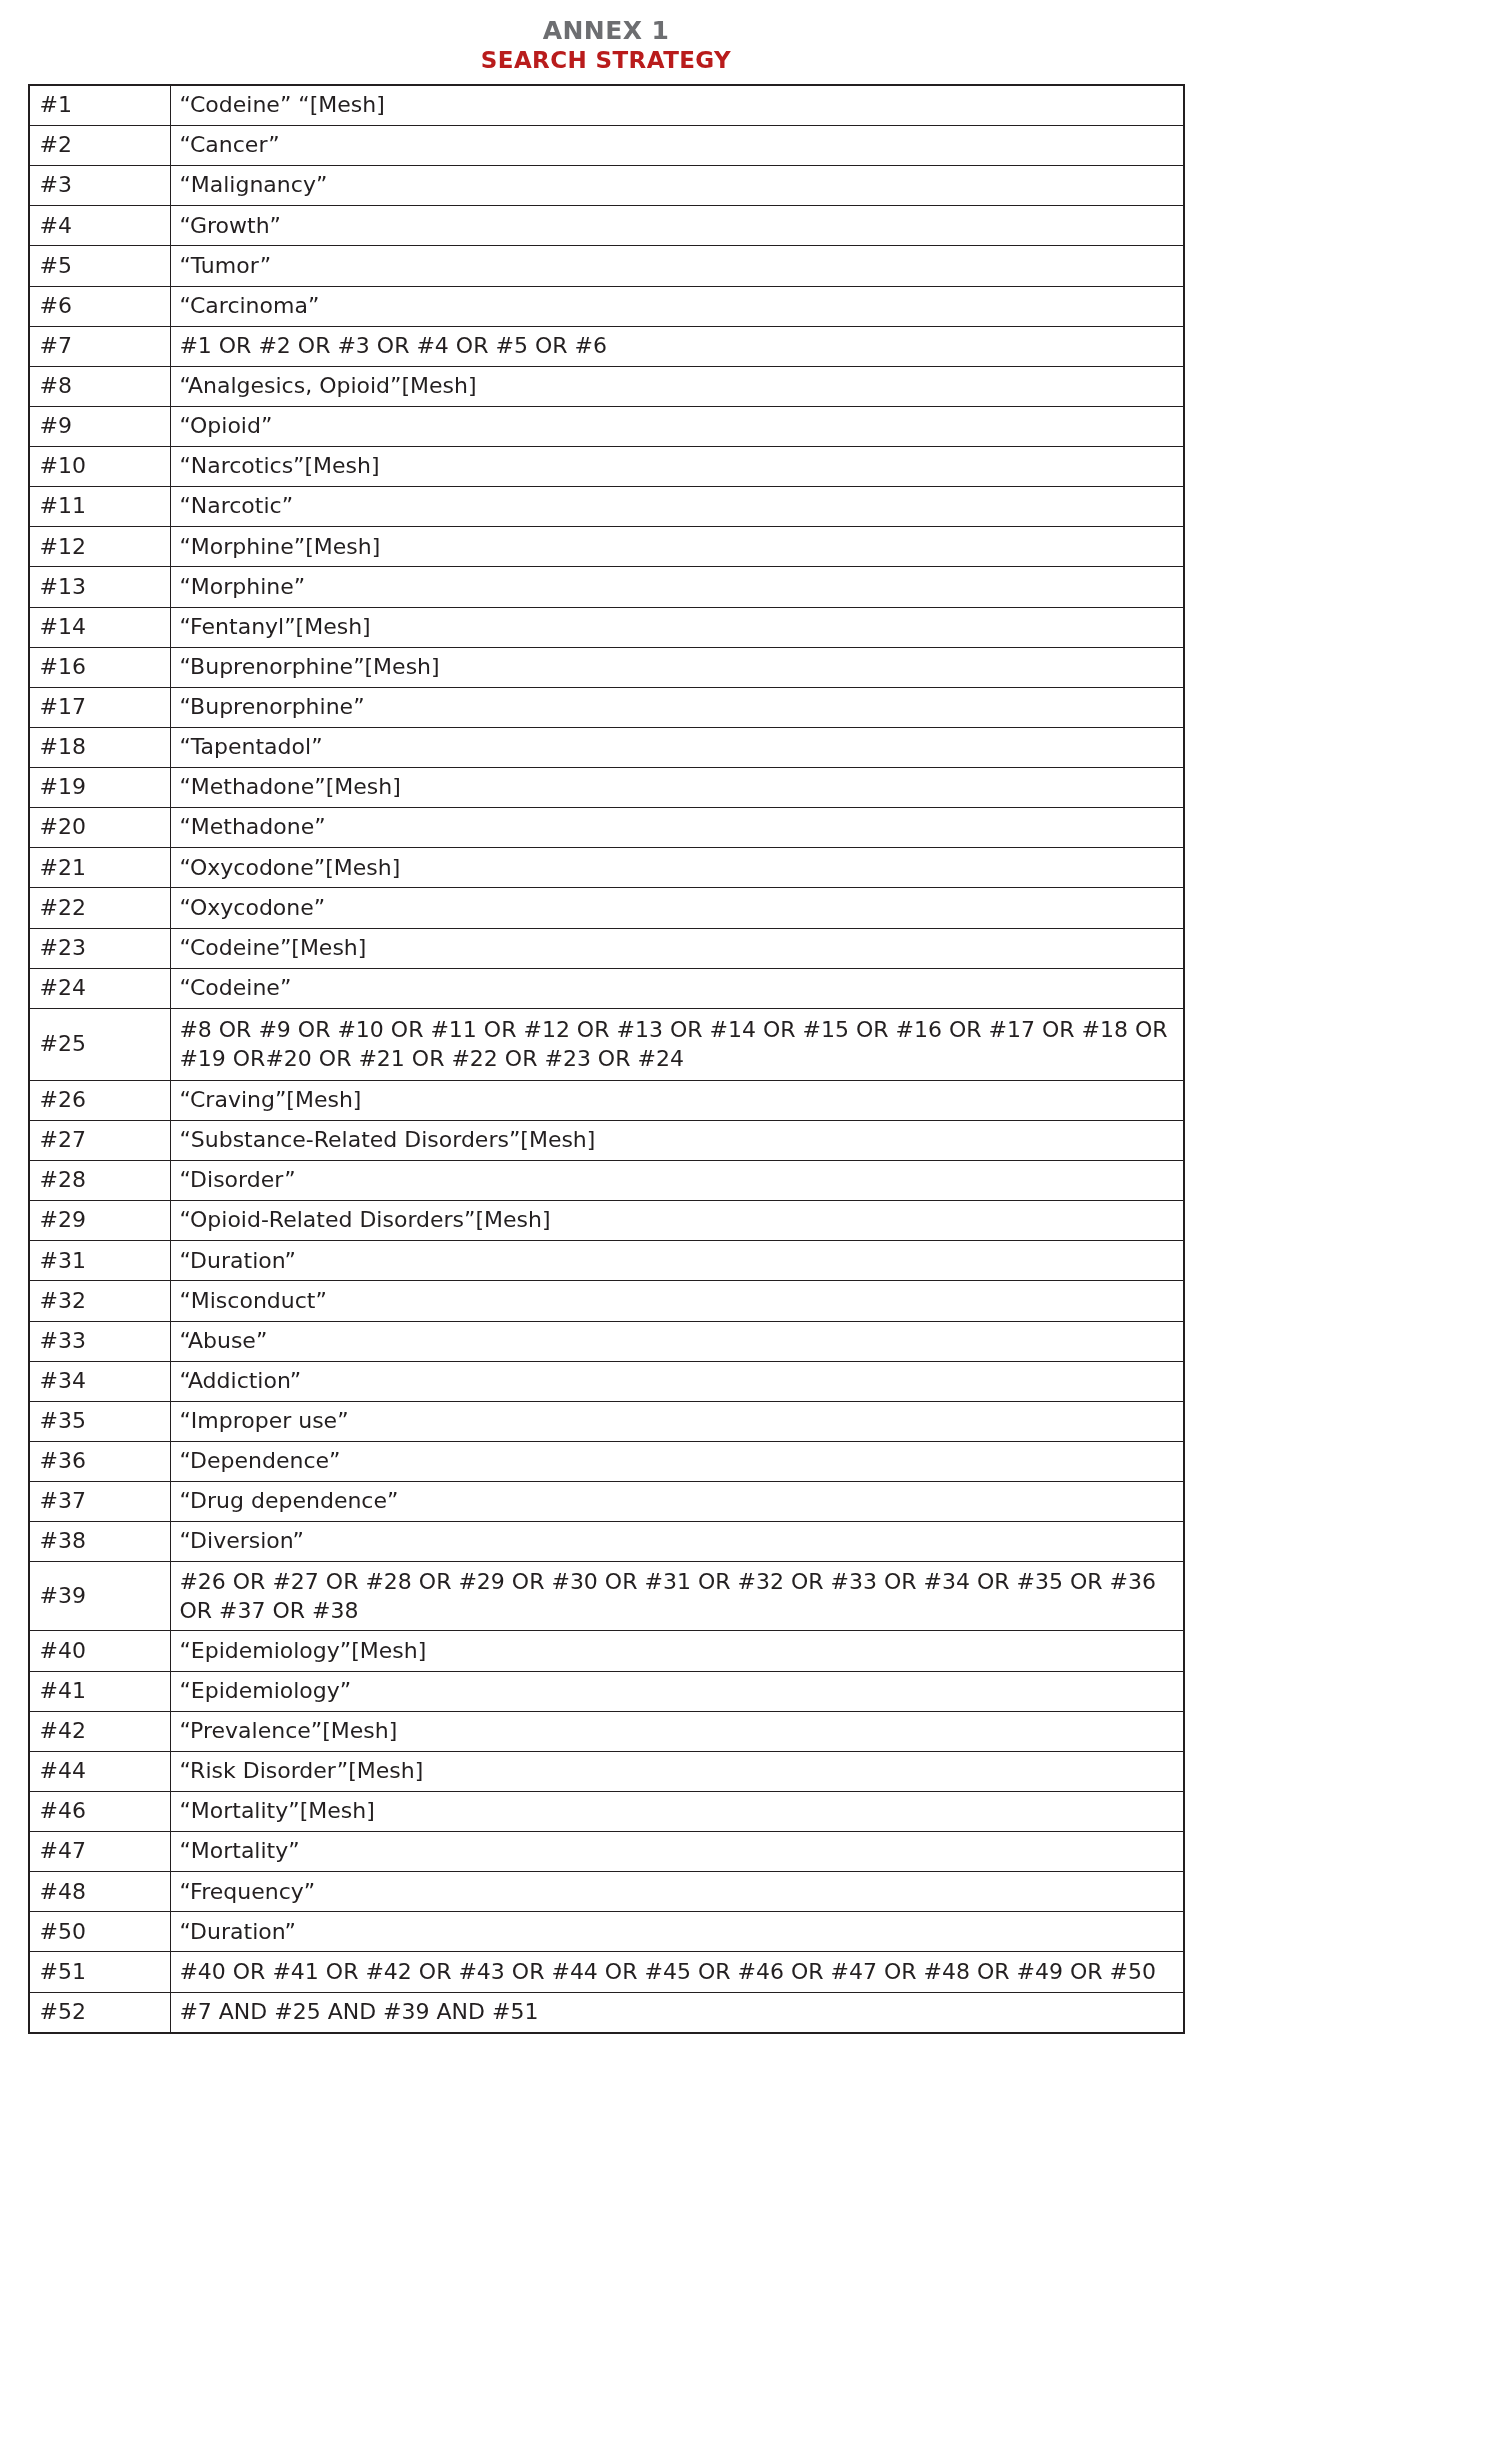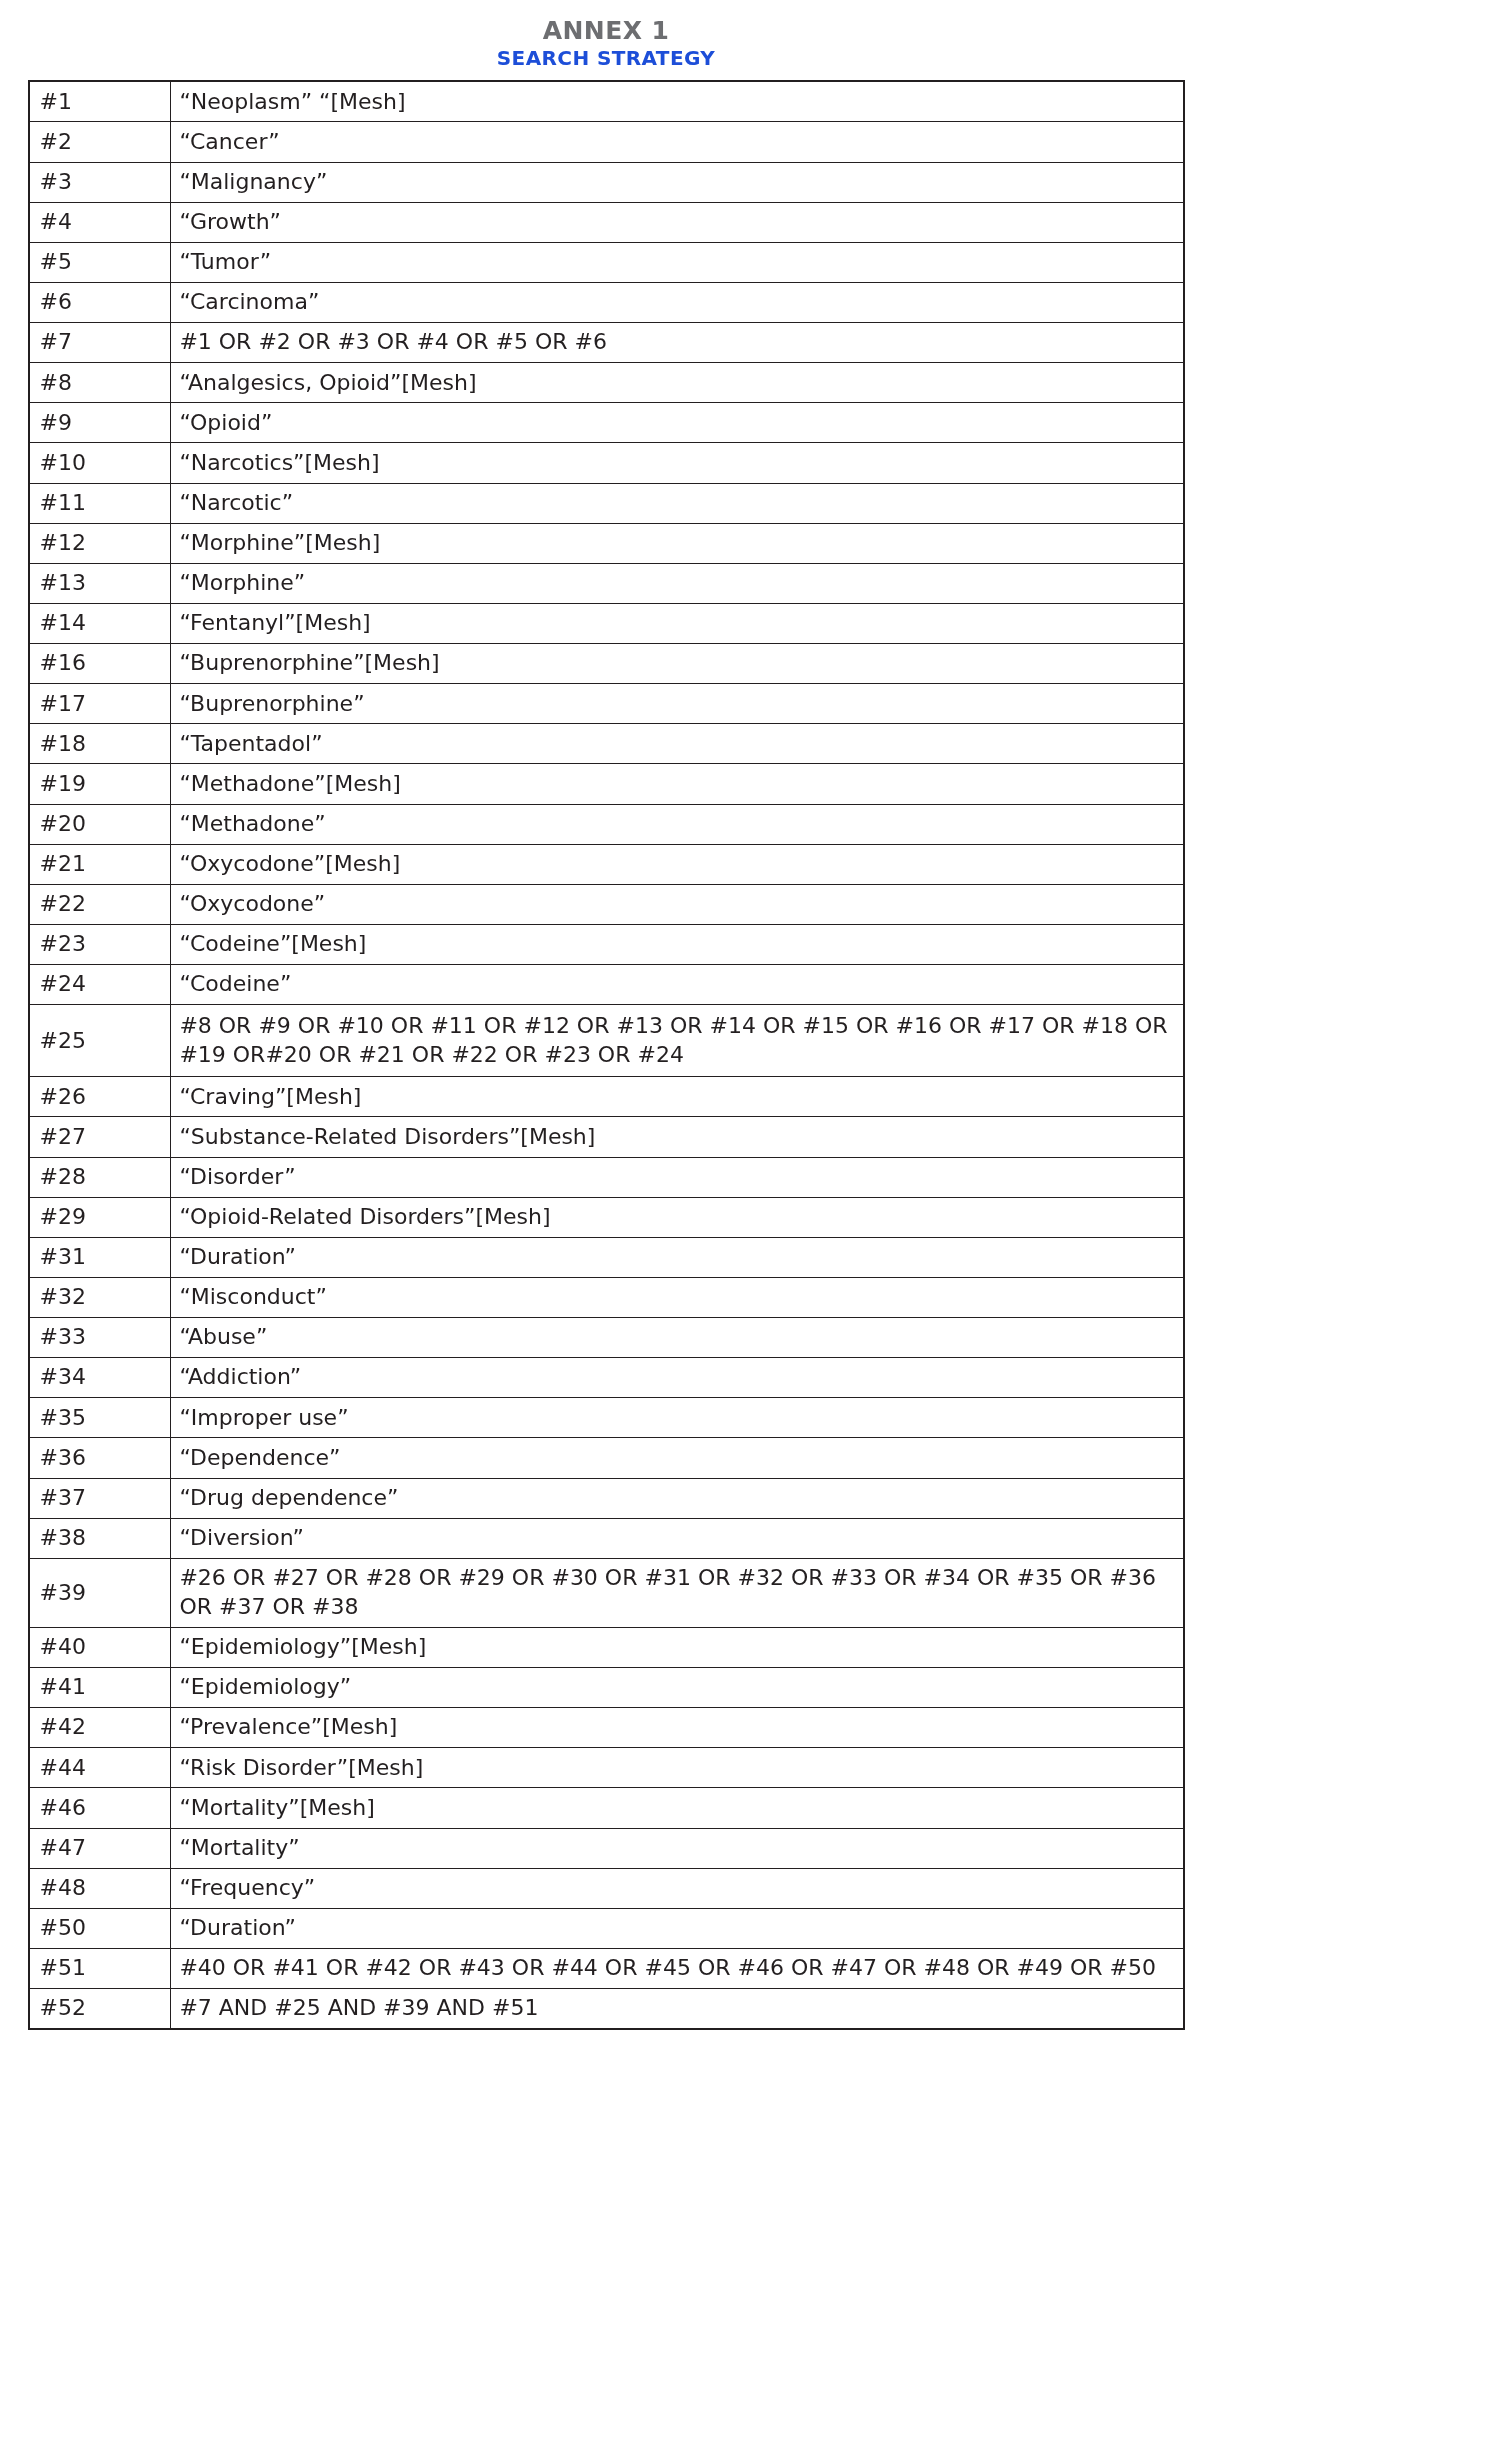--- a/index.html
+++ b/index.html
@@ -23,23 +23,23 @@
     font-weight: bold;
     font-size: 25px;
     letter-spacing: 0.4px;
     color: #6d6e71;
     line-height: 1.18;
     margin: 8.7px 0 0 0;
   }
   .doc-subtitle {
     text-align: center;
     font-weight: bold;
-    font-size: 20px;
+    font-size: 23px;
     letter-spacing: 0.4px;
-    color: #1d4ed8;
+    color: #b91c1c;
     line-height: 1.18;
     margin: 1.4px 0 10px 0;
   }
   table.search-table {
     width: 100%;
     border-collapse: collapse;
     table-layout: fixed;
     border: 2.2px solid #231f20;
   }
   table.search-table td {
@@ -66,21 +66,21 @@
 
 <div class="page">
 
   <div class="doc-title">ANNEX 1</div>
   <div class="doc-subtitle">SEARCH STRATEGY</div>
 
   <table class="search-table">
     <tbody>
         <tr>
           <td class="num">#1</td>
-          <td class="term-cell">“Neoplasm” “[Mesh]</td>
+          <td class="term-cell">“Codeine” “[Mesh]</td>
         </tr>
         <tr>
           <td class="num">#2</td>
           <td class="term-cell">“Cancer”</td>
         </tr>
         <tr>
           <td class="num">#3</td>
           <td class="term-cell">“Malignancy”</td>
         </tr>
         <tr>

